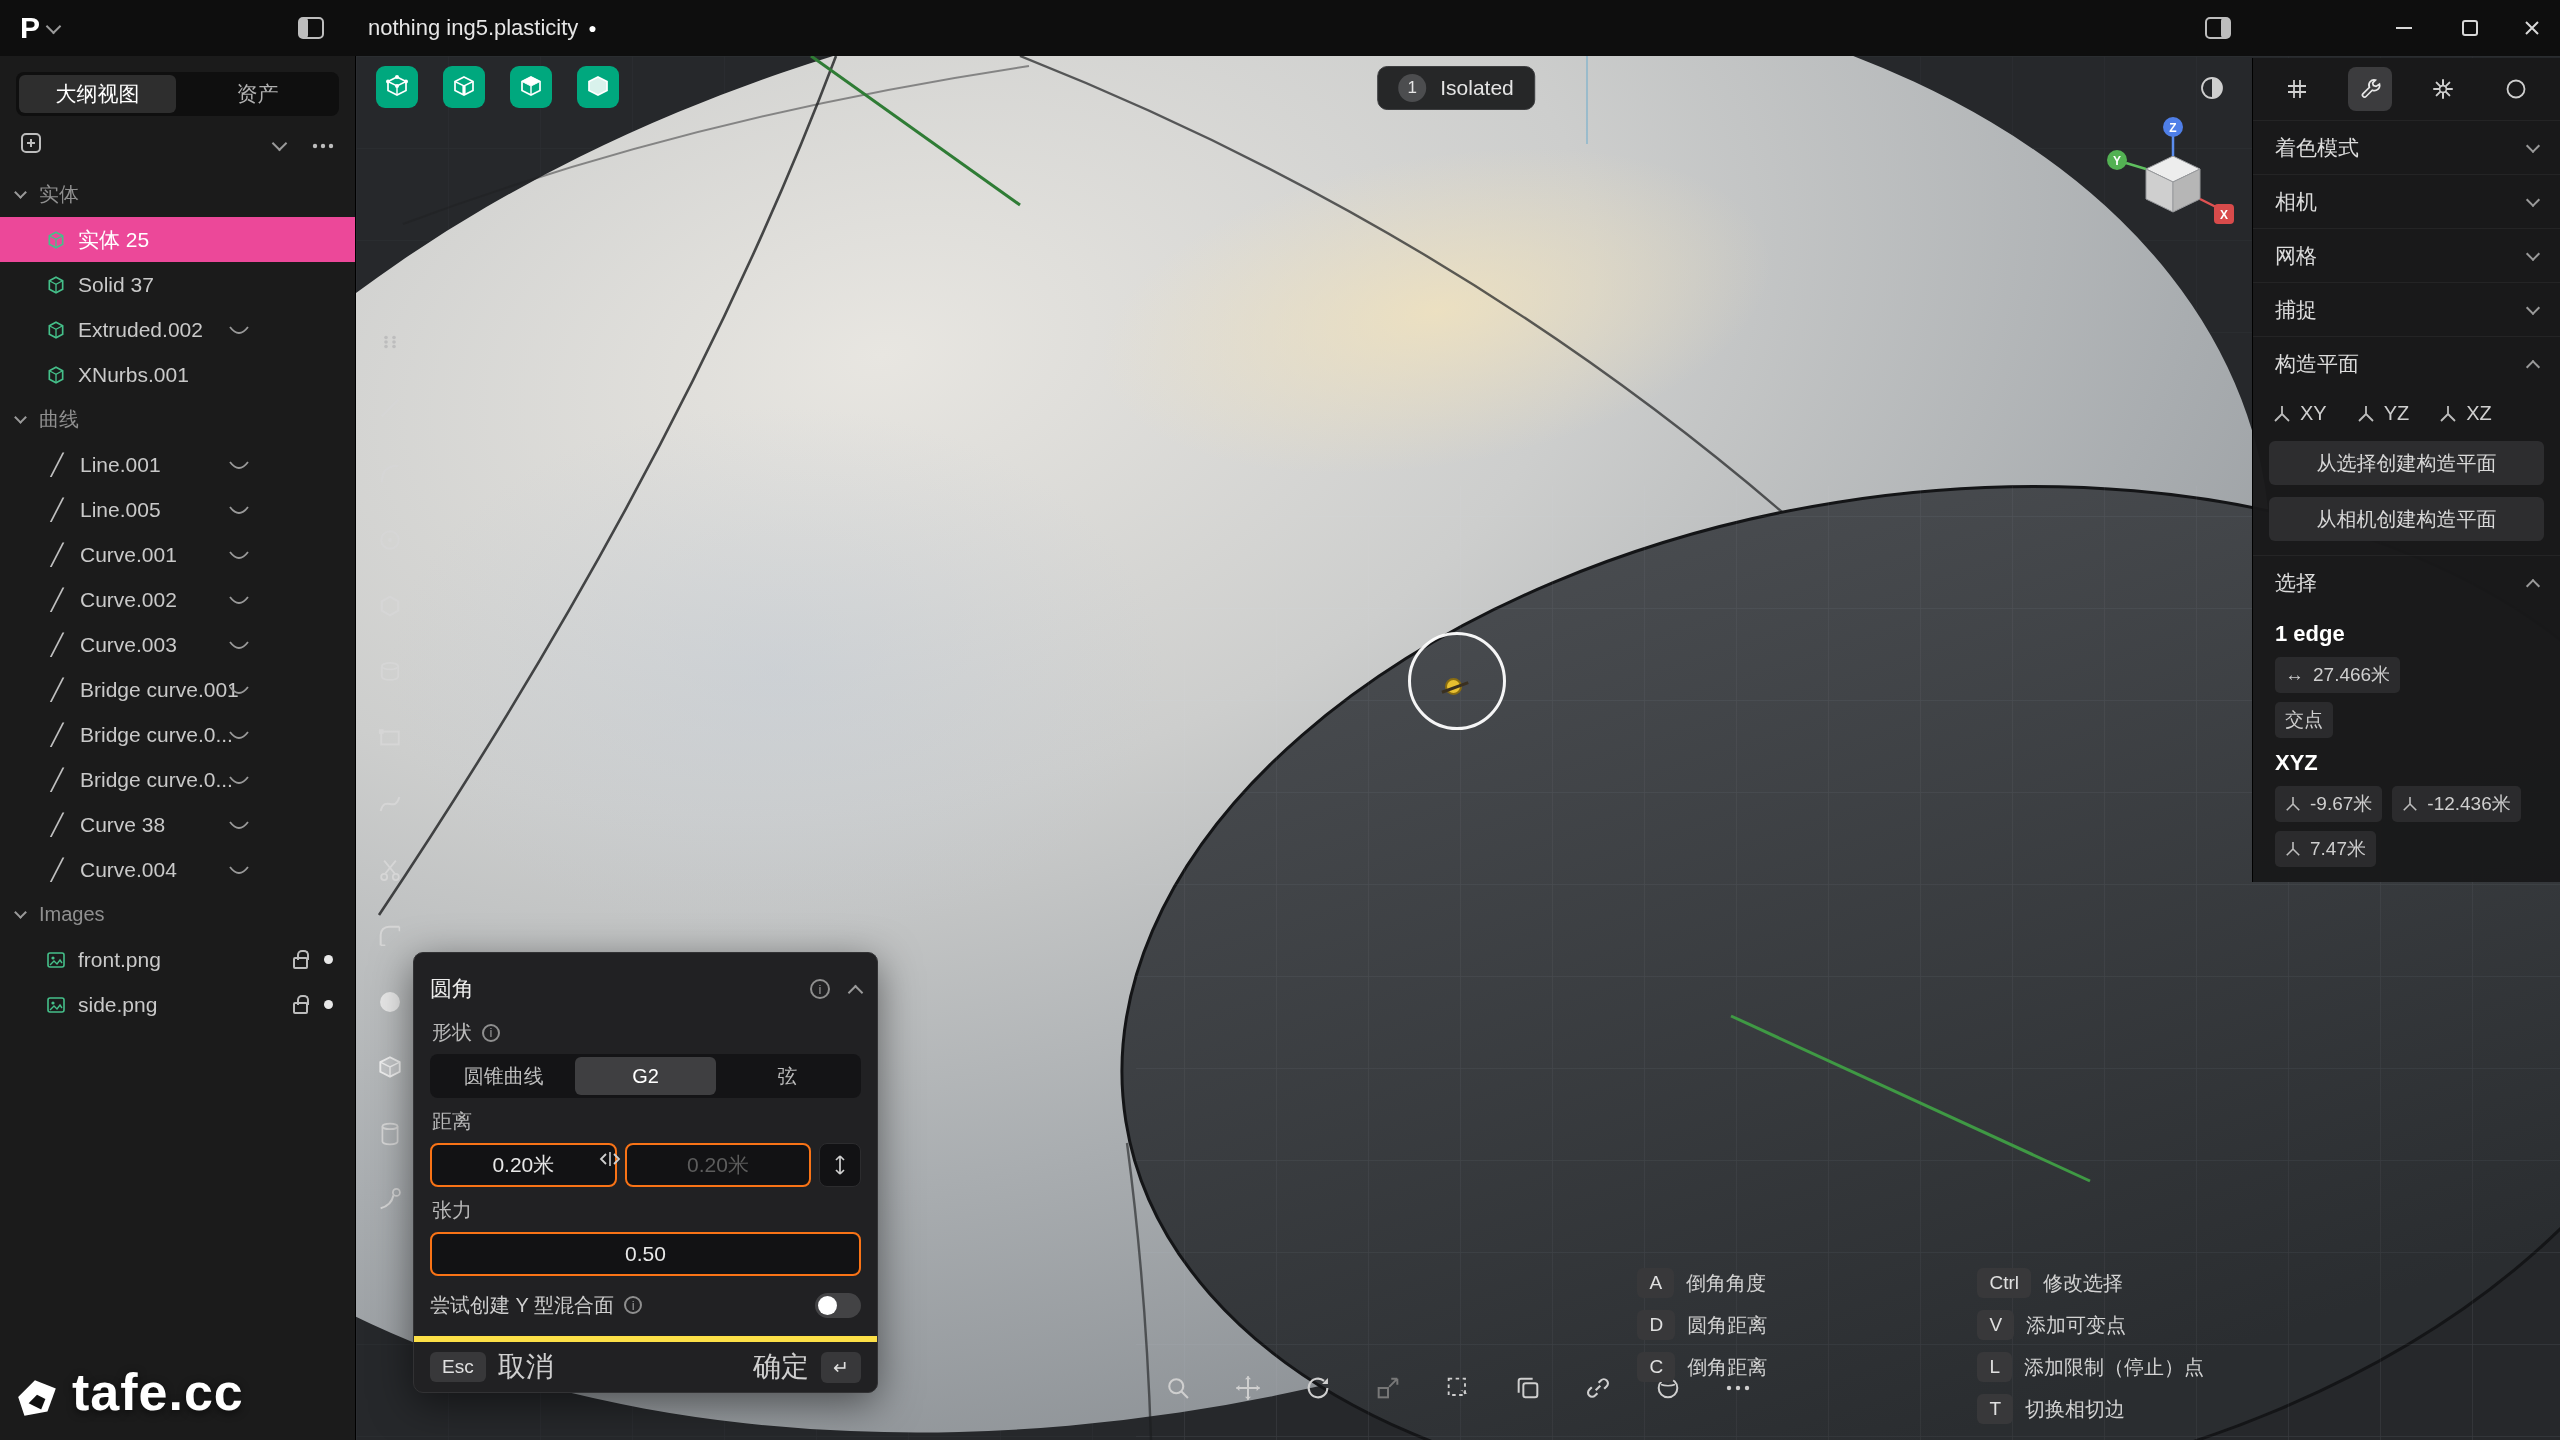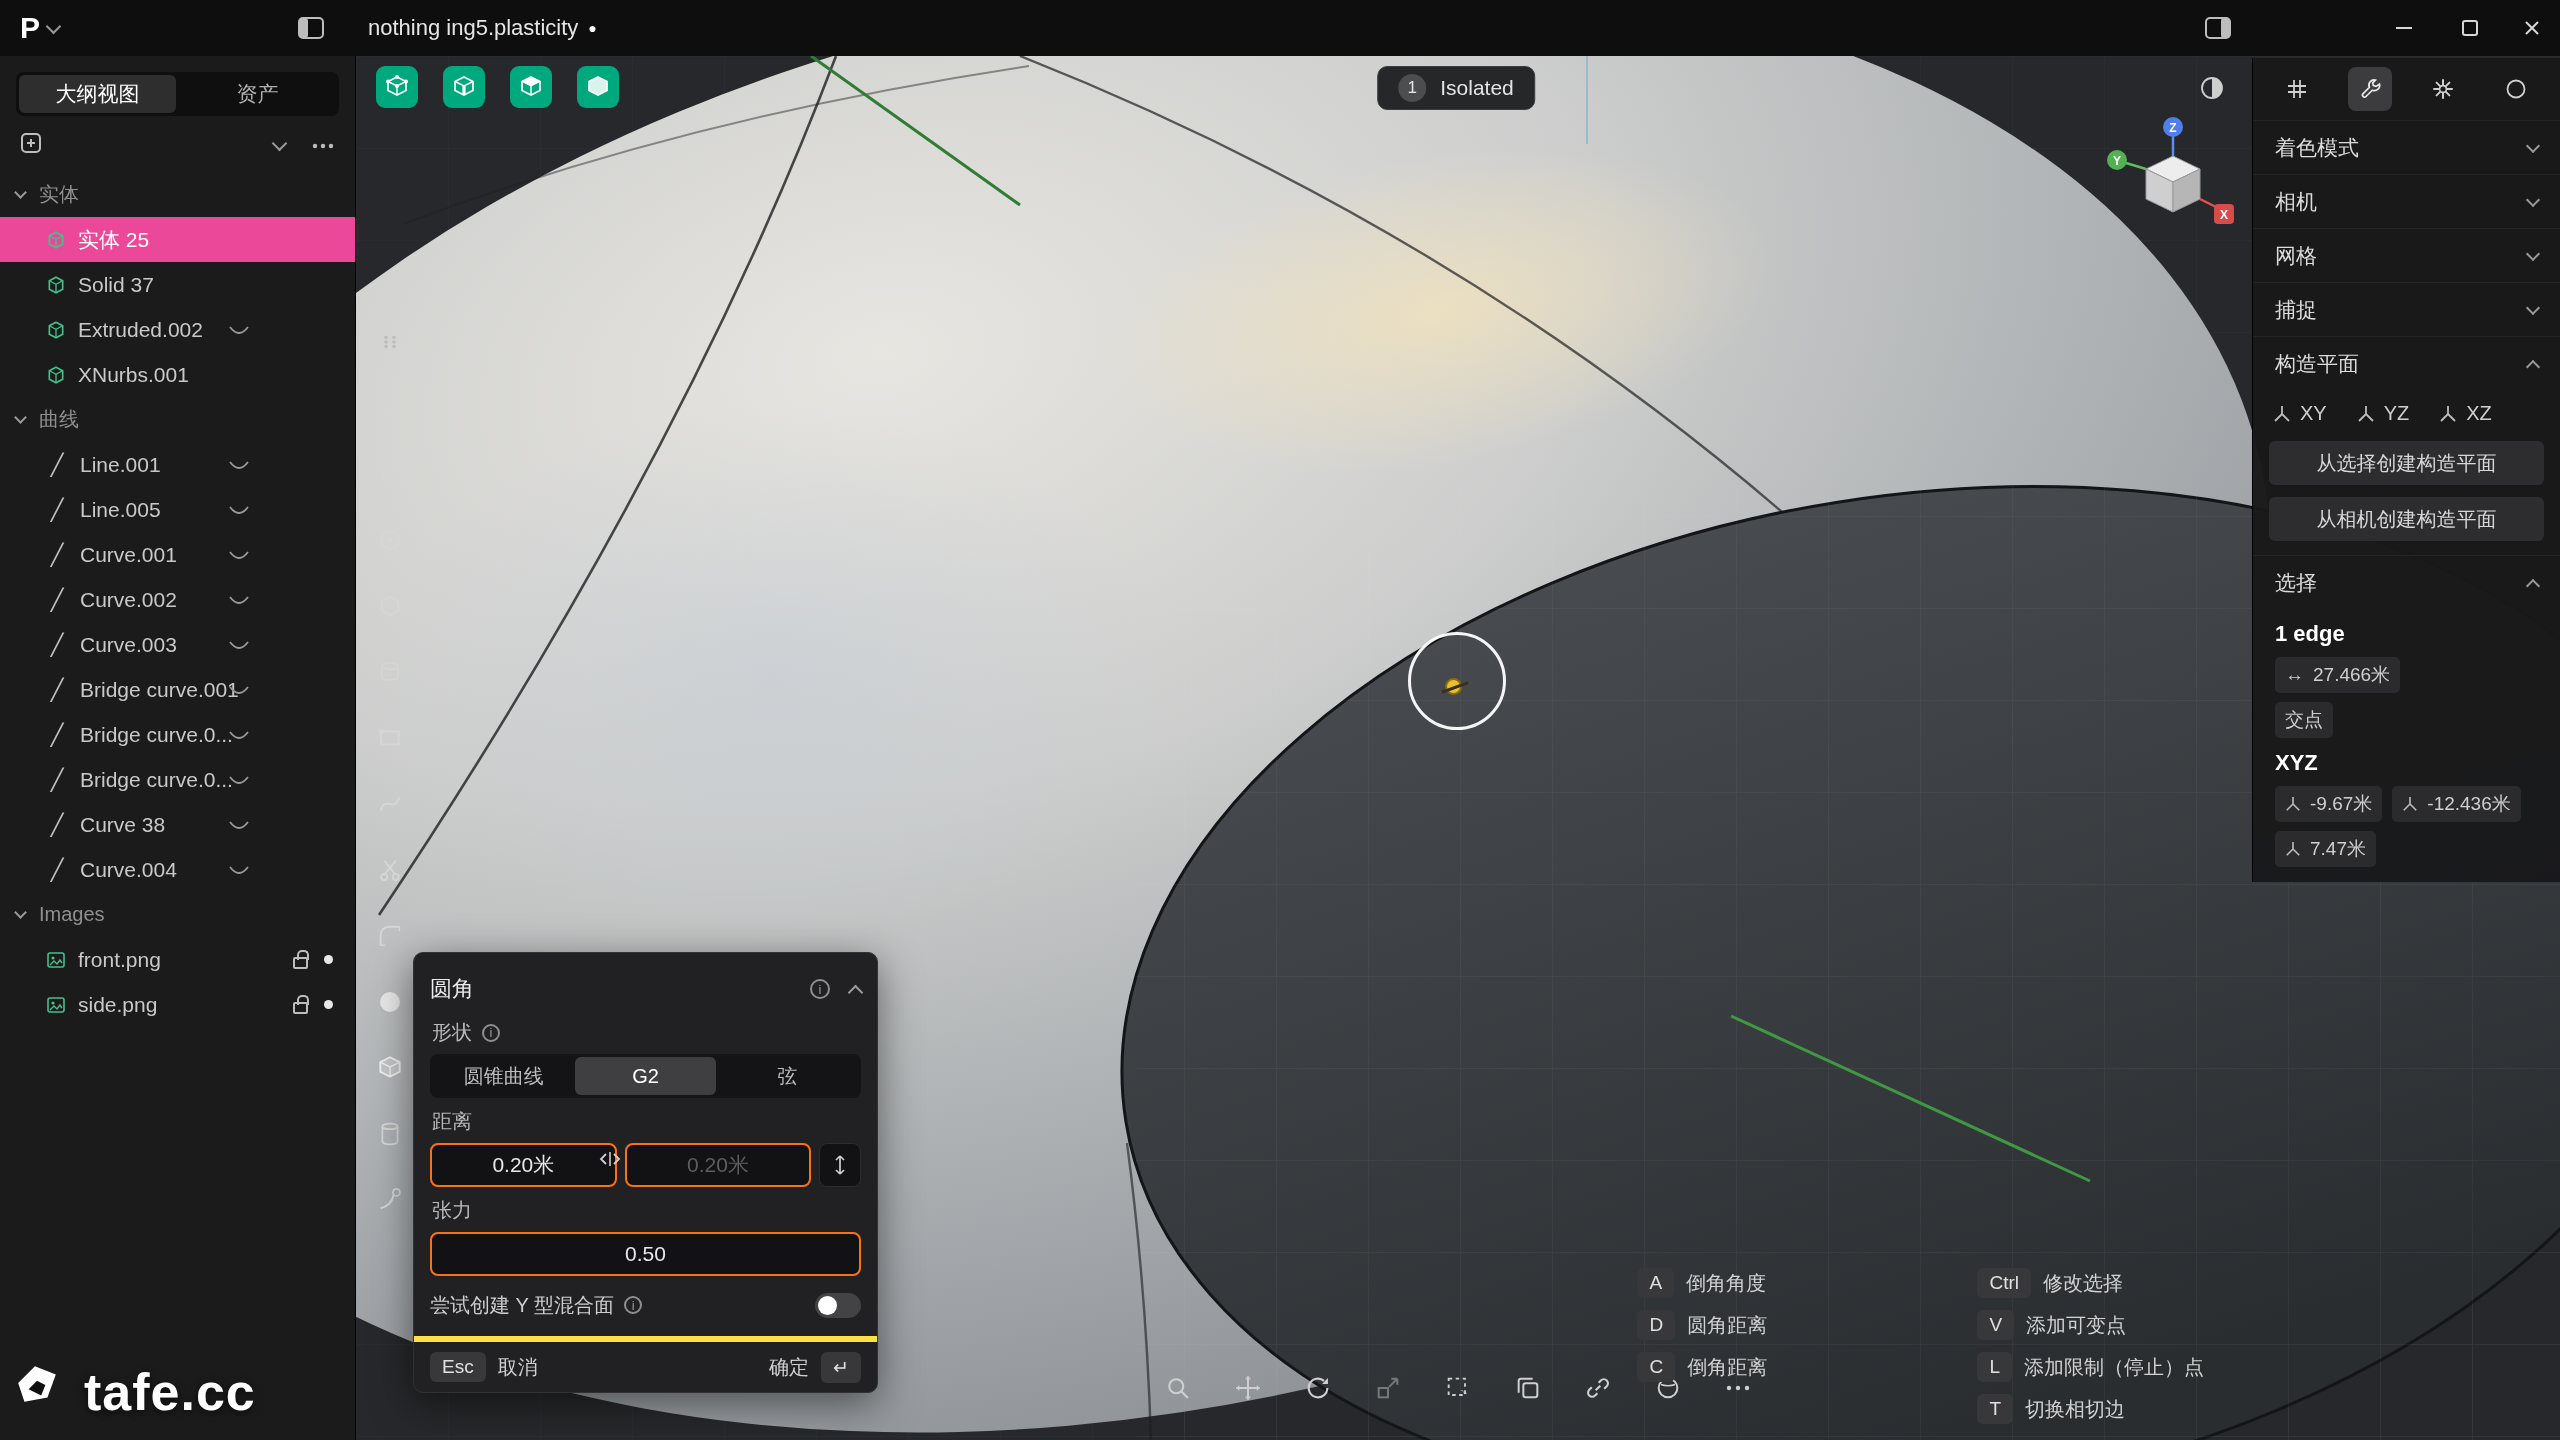--- a/index.html
+++ b/index.html
@@ -81,21 +81,21 @@
   .sqbtn{width:42px;height:44px;background:#121214;border:1px solid #2c2c2e;border-radius:8px;display:flex;align-items:center;justify-content:center;}
   .dragh{position:absolute;left:168px;top:8px;z-index:2;}
   .full{width:100%;}
   .togrow{display:flex;align-items:center;gap:10px;height:46px;font-size:20px;color:#cfcfcf;}
   .switch{margin-left:auto;width:46px;height:25px;border-radius:13px;background:#434345;position:relative;flex:none;}
   .switch .knob{position:absolute;left:3px;top:3px;width:19px;height:19px;border-radius:50%;background:#fff;}
   .switch.on{background:#1fb45c;}
   .switch.on .knob{left:auto;right:3px;}
   .fd-footer{display:flex;align-items:center;height:56px;border-top:6px solid #fde047;margin:8px -16px 0;padding:0 16px;gap:12px;}
   .kchip{background:#38383a;border-radius:6px;padding:4px 12px;font-size:19px;color:#e0e0e0;text-align:center;}
-  .fd-cancel,.fd-ok{font-size:20px;color:#cfcfcf;}
+  .fd-cancel,.fd-ok{font-size:28px;color:#cfcfcf;}
   .fd-okwrap{margin-left:auto;display:flex;align-items:center;gap:12px;}
 
   
   .btool{position:absolute;left:50%;transform:translateX(-50%);bottom:30px;display:flex;gap:26px;align-items:center;z-index:20;}
   .bti{width:44px;height:44px;display:flex;align-items:center;justify-content:center;border-radius:8px;}
 
   
   .short{position:absolute;right:356px;bottom:16px;display:grid;grid-template-columns:300px auto;column-gap:40px;row-gap:12px;z-index:20;}
   .scell{display:flex;align-items:center;gap:12px;font-size:20px;color:#d2d2d2;white-space:nowrap;}
 
@@ -110,21 +110,21 @@
   .plane{display:flex;gap:9px;align-items:center;}
   .cpbtn{margin:12px 16px 0;height:44px;background:#2d2d2f;border-radius:6px;display:flex;align-items:center;justify-content:center;font-size:20px;color:#d8d8d8;}
   .selinfo{padding:4px 22px 6px;}
   .sel-count{font-size:22px;color:#fff;font-weight:bold;margin:8px 0 10px;}
   .chiprow{display:flex;gap:10px;flex-wrap:wrap;margin-bottom:9px;}
   .chip{display:inline-flex;align-items:center;gap:9px;background:#2b2b2d;border-radius:5px;padding:5px 10px;font-size:19px;color:#cfcfcf;}
   .xyz-h{font-size:22px;color:#fff;font-weight:bold;margin:12px 0 10px;}
   .contrast-btn{position:absolute;right:326px;top:10px;width:44px;height:44px;display:flex;align-items:center;justify-content:center;z-index:36;}
 
   
-  .watermark{position:absolute;left:14px;bottom:18px;display:flex;align-items:flex-start;gap:24px;z-index:60;}
+  .watermark{position:absolute;left:14px;bottom:18px;display:flex;align-items:flex-end;gap:12px;z-index:60;}
   .wm-text{font-size:52px;font-weight:bold;color:#fff;letter-spacing:1px;text-shadow:0 2px 8px rgba(0,0,0,.65);}
 </style>
 </head>
 <body>
 
 <div class="titlebar">
   <div class="tb-el logo">
     <span>P</span>
     <span class="chev down"></span>
   </div>

